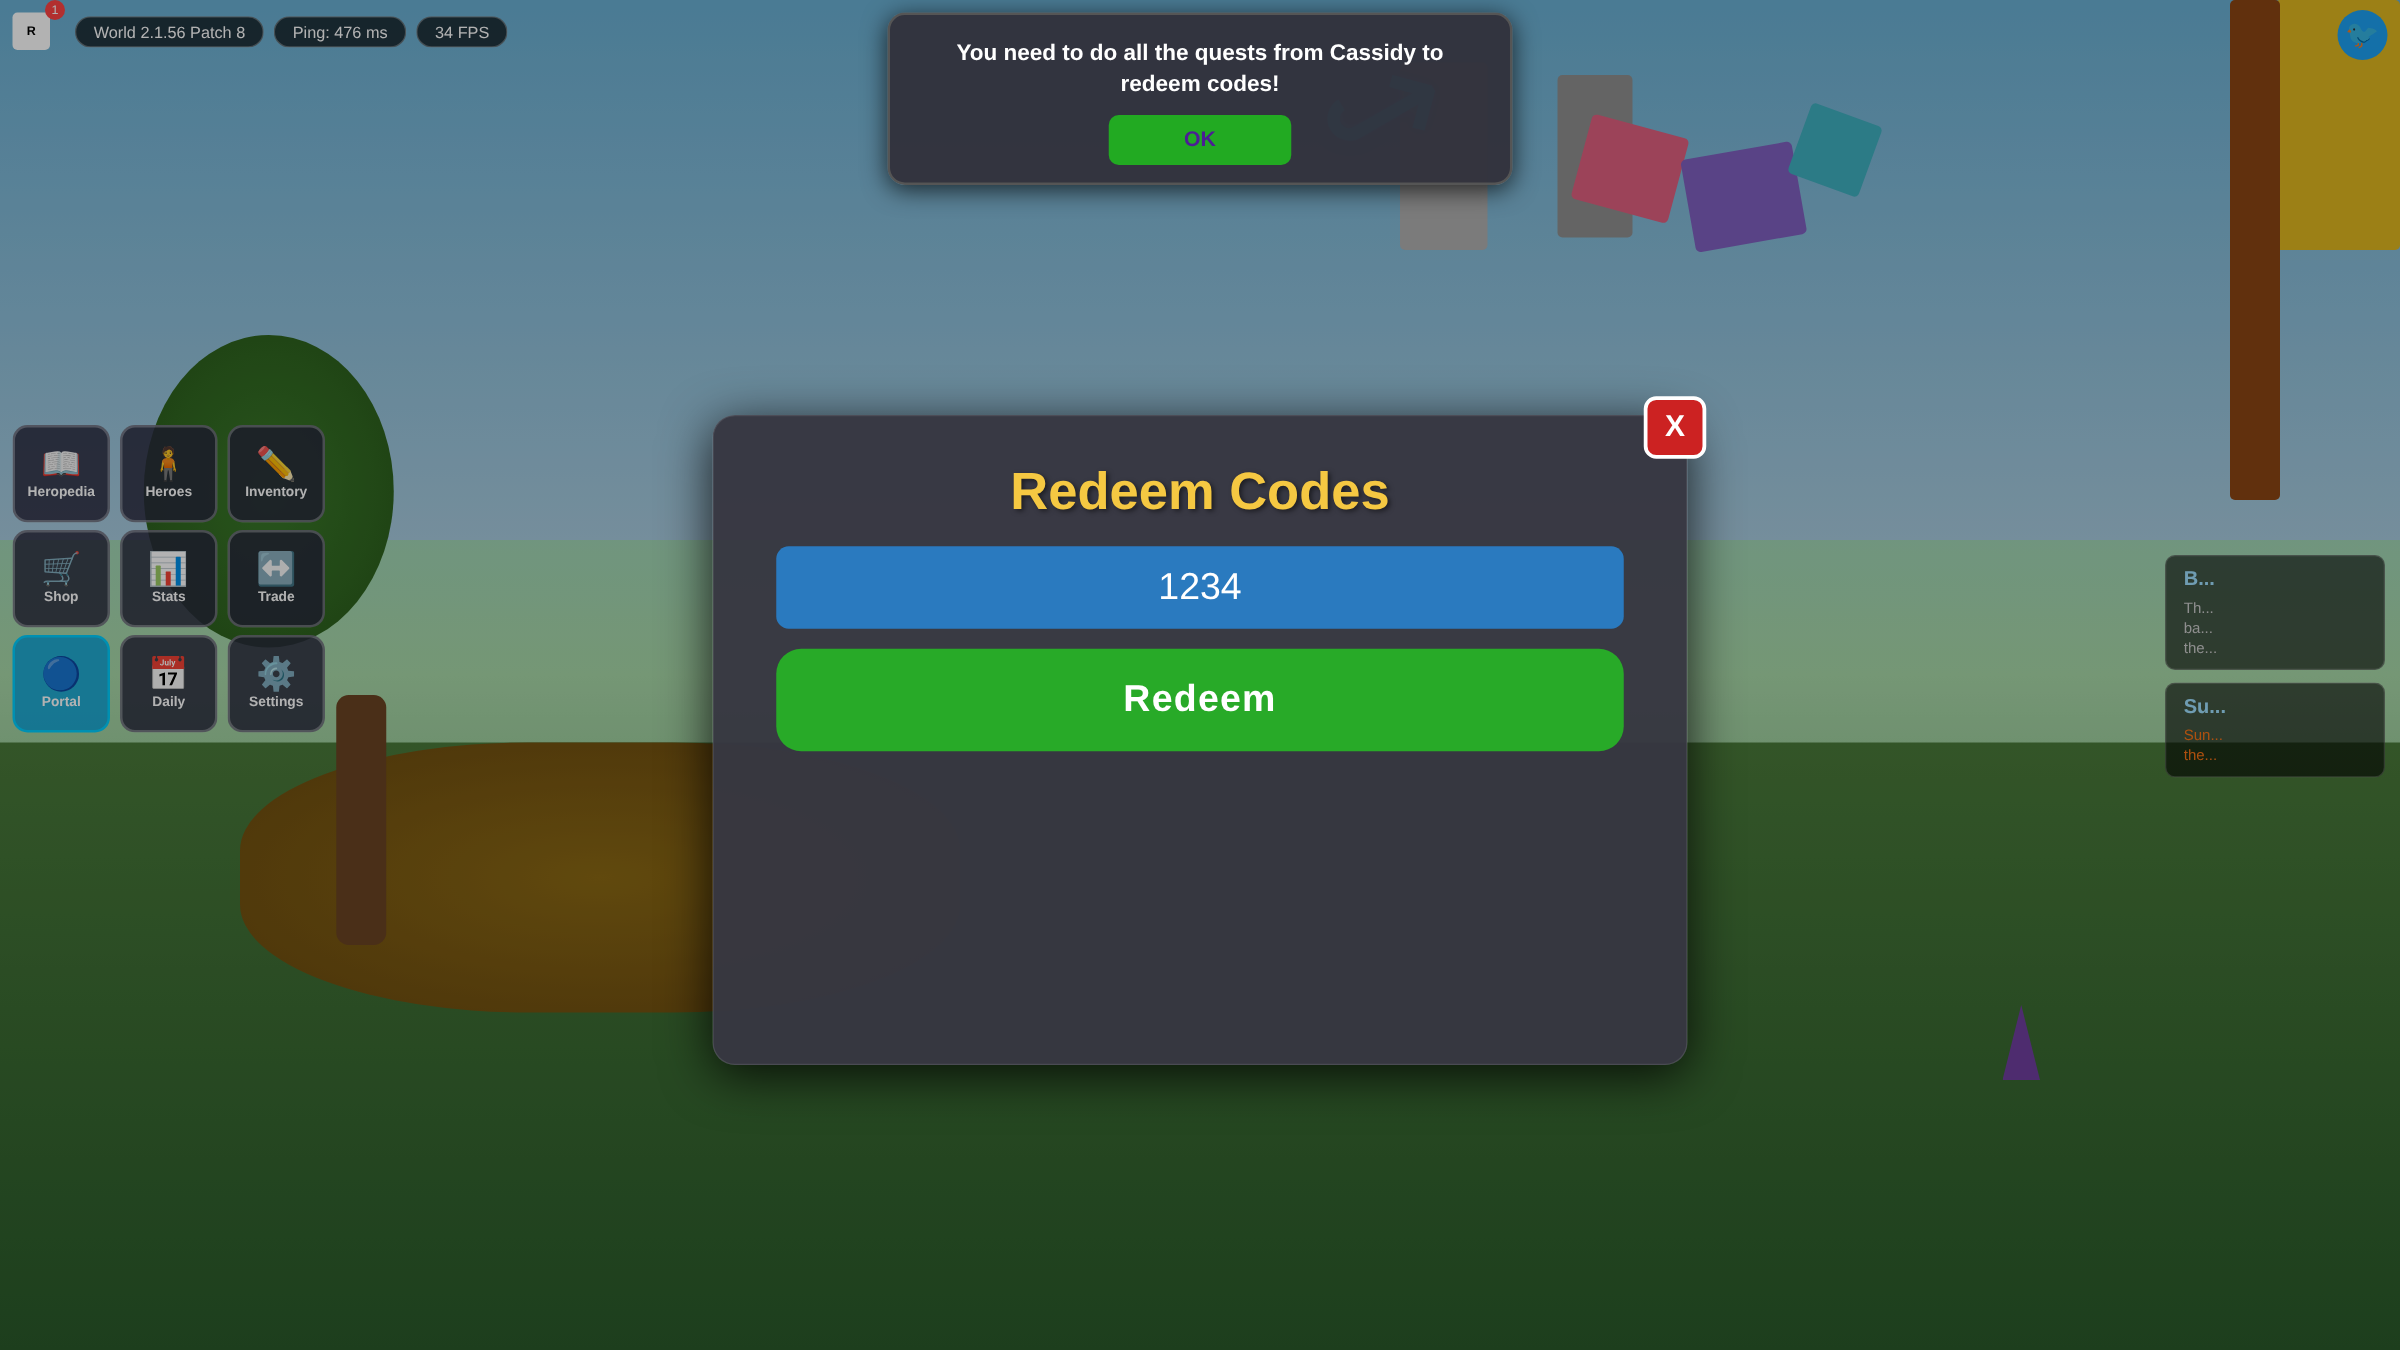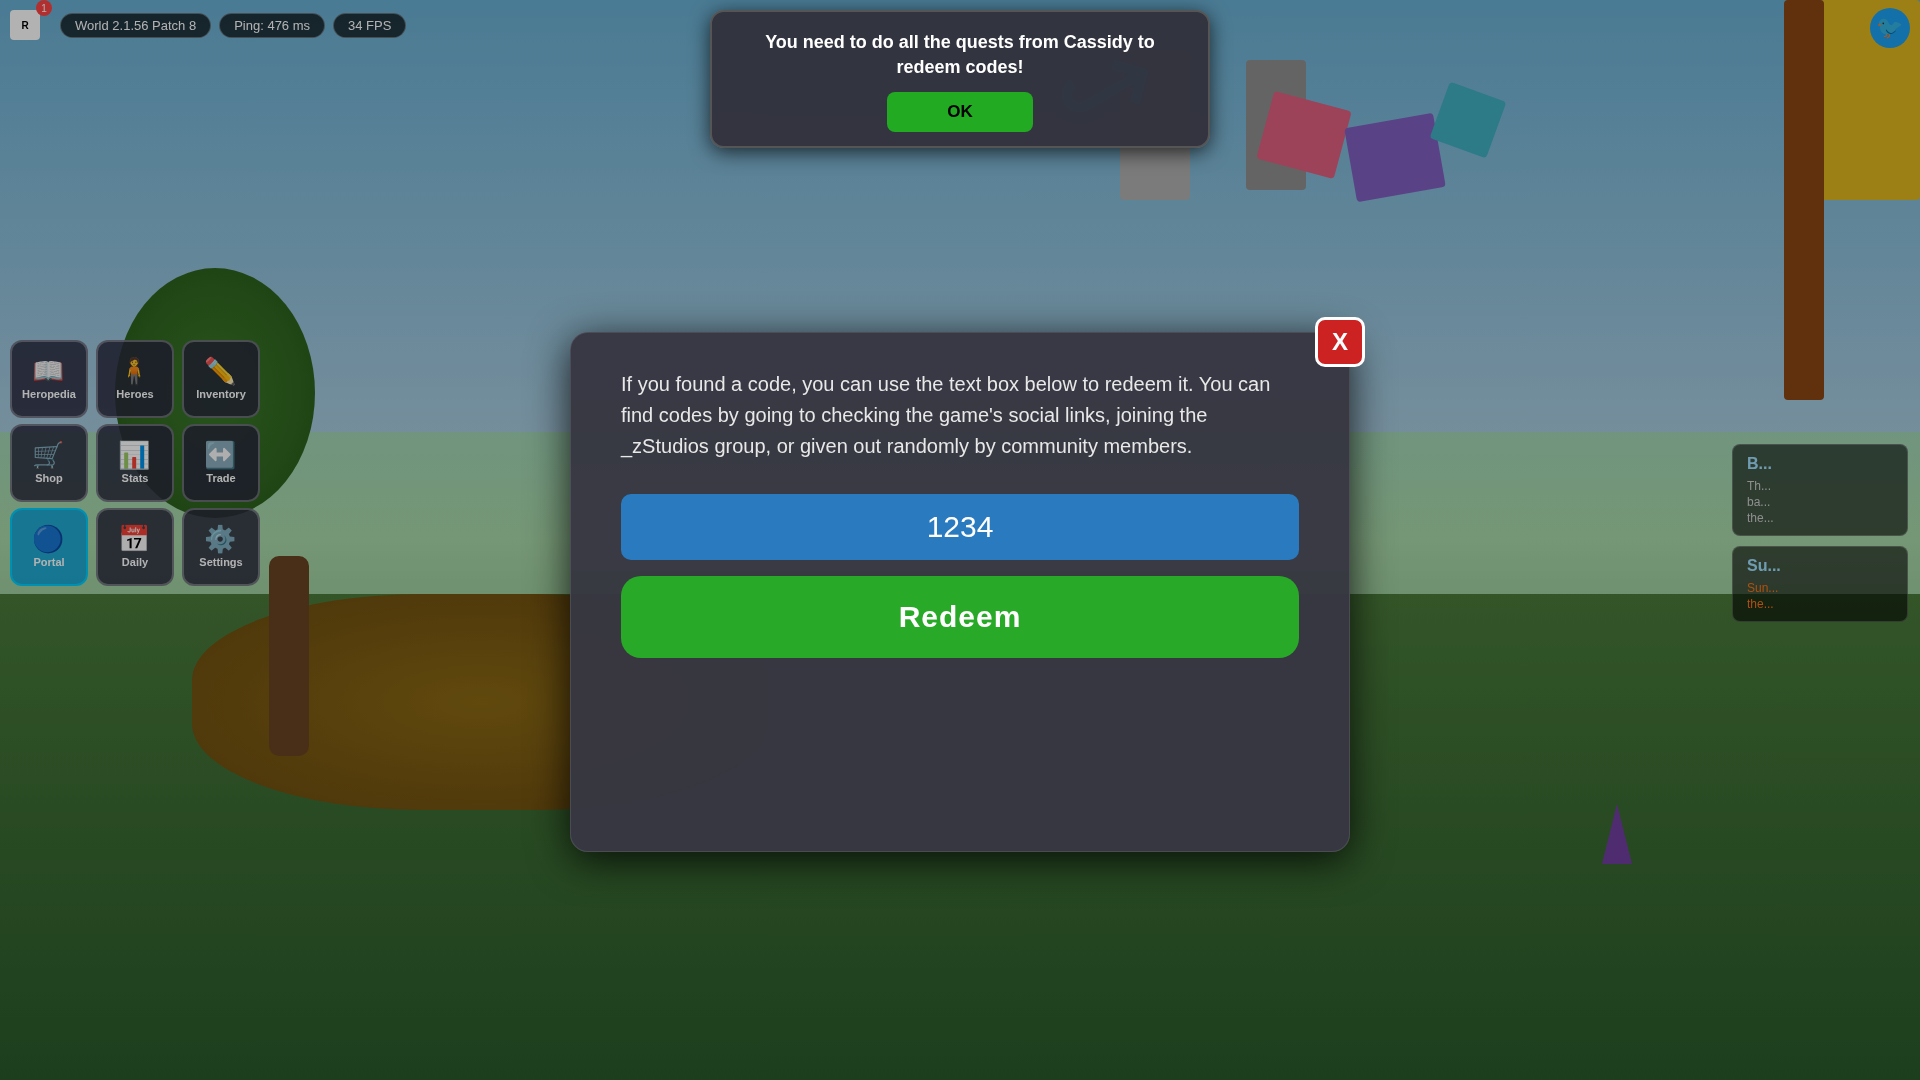--- a/index.html
+++ b/index.html
@@ -277,21 +277,21 @@
     .notif-text {
       color: #fff;
       font-size: 18px;
       font-weight: bold;
       margin-bottom: 12px;
       line-height: 1.4;
     }
 
     .notif-ok-btn {
       background: #22aa22;
-      color: #000000;
+      color: #4c1d95;
       border: none;
       border-radius: 8px;
       padding: 10px 60px;
       font-size: 17px;
       font-weight: bold;
       cursor: pointer;
       font-family: inherit;
     }
 
     
@@ -485,19 +485,19 @@
 <div id="notification-popup">
   <div class="notif-text">You need to do all the quests from Cassidy to redeem codes!</div>
   <button class="notif-ok-btn">OK</button>
 </div>
 
 <div id="arrow-graphic">↩</div>
 
 <div id="main-modal">
   <button class="close-btn">X</button>
 
-
-  <p class="modal-desc">If you found a code, you can use the text box below to redeem it.  You can find codes by going to checking the game's social links, joining the _zStudios group, or given out randomly by community members.</p>
+  <h2 class="modal-title">Redeem Codes</h2>
+
 
   <input class="code-input" type="text" value="1234" placeholder="1234" style="">
 
   <button class="redeem-btn">Redeem</button>
 </div>
 
 </body></html>

